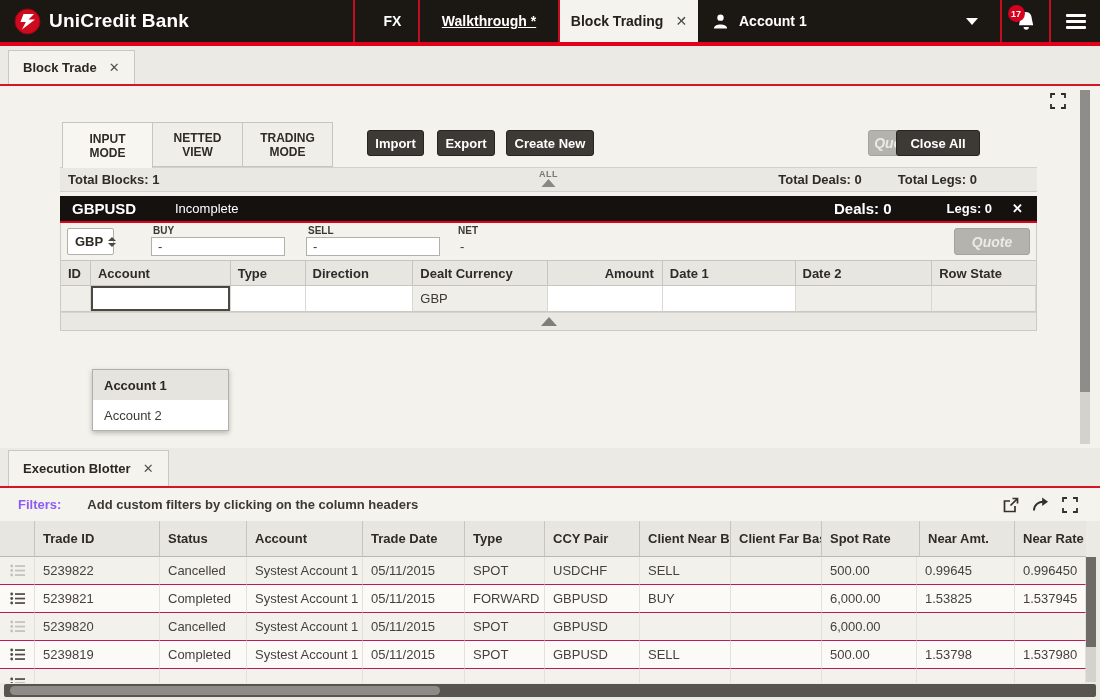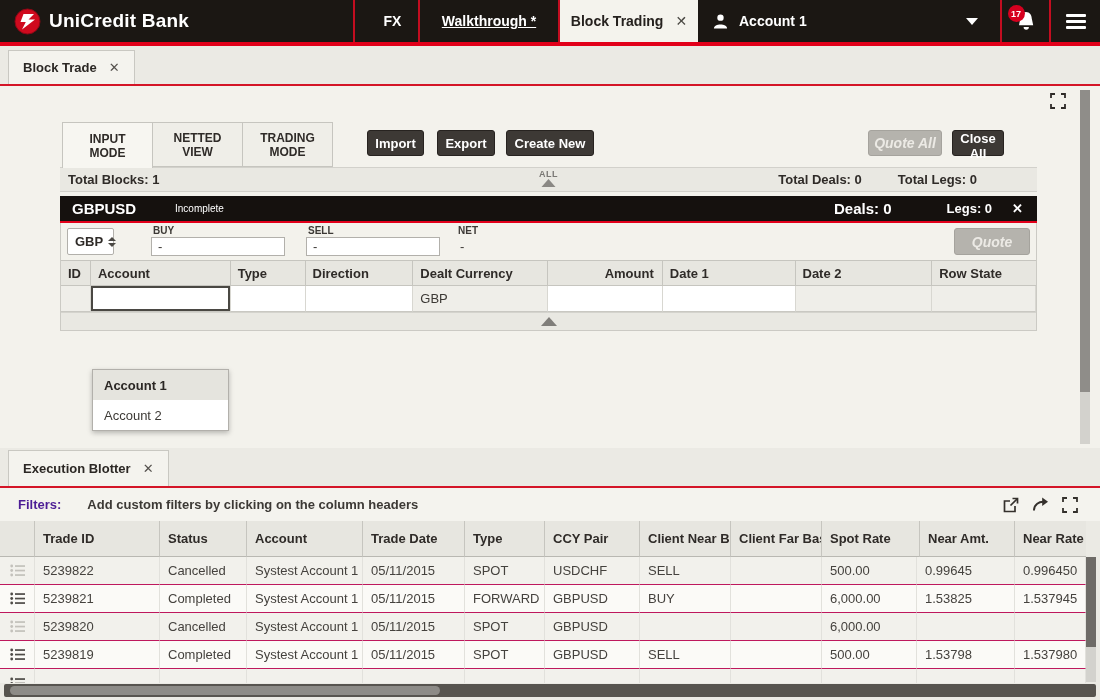--- a/index.html
+++ b/index.html
@@ -43,35 +43,35 @@
   .mt-0 { left:62px; background:#f7f6f1; border-bottom:none; height:46px; z-index:2; }
   .mt-1 { left:152px; }
   .mt-2 { left:242px; }
 
   .btn-dark { position:absolute; top:44px; height:26px; background:#3d3935; border:1px solid #272320; border-radius:3px; color:#fff; font-weight:bold; font-size:13px; font-family:"Liberation Sans", sans-serif; cursor:pointer; }
   .btn-disabled { position:absolute; top:44px; height:26px; background:#b5b3ad; border:1px solid #a5a39d; border-radius:3px; color:#eceae5; font-weight:bold; font-size:14px; font-family:"Liberation Sans", sans-serif;font-style:italic; }
   .b-import { left:367px; width:57px; }
   .b-export { left:437px; width:58px; }
   .b-create { left:506px; width:88px; }
   .b-quoteall { left:868px; width:74px; }
-  .b-closeall { left:952px; width:52px; }
+  .b-closeall { left:896px; width:84px; }
 
   .totals-strip { position:absolute; top:81px; left:60px; width:977px; height:25px; background:#e9e8e2; border-top:1px solid #d2d1cb; border-bottom:1px solid #d2d1cb; display:flex; align-items:center; font-size:13px; font-weight:bold; color:#2f2b28; }
   .totals-strip .t-blocks { margin-left:8px; }
   .all-widget { position:absolute; left:50%; top:1px; transform:translateX(-50%); display:flex; flex-direction:column; align-items:center; cursor:pointer; }
   .all-widget .all-lbl { font-size:9px; font-weight:bold; color:#7a7874; letter-spacing:.5px; }
   .tri-up { width:0; height:0; border-left:7px solid transparent; border-right:7px solid transparent; border-bottom:8px solid #8a8884; }
   .t-deals { margin-left:auto; }
   .t-legs { margin-left:36px; margin-right:60px; }
 
   
   .block { position:absolute; top:110px; left:60px; width:977px; }
   .blk-bar { height:27px; background:#15110e; border-bottom:2px solid #e2001a; display:flex; align-items:center; color:#fff; position:relative; }
   .blk-pair { font-size:15px; font-weight:bold; margin-left:12px; }
-  .blk-status { font-size:10px; position:absolute; left:115px; }
+  .blk-status { font-size:13px; position:absolute; left:115px; }
   .blk-deals { font-size:15px; font-weight:bold; margin-left:auto; }
   .blk-legs { font-size:13px; font-weight:bold; margin-left:55px; }
   .blk-x { font-size:13px; font-weight:bold; margin-left:20px; margin-right:14px; cursor:pointer; }
 
   .blk-body { background:#f3f2ec; border:1px solid #cbcac4; border-top:none; }
   .ccyrow { position:relative; height:37px; }
   .ccy-select { position:absolute; left:6px; top:5px; width:47px; height:27px; background:#fff; border:1px solid #b2b0ab; border-radius:2px; display:flex; align-items:center; font-size:13px; font-weight:bold; color:#2f2b28; padding-left:7px; gap:5px; cursor:pointer; }
   .spin { display:flex; flex-direction:column; gap:2px; }
   .spin .u { width:0;height:0;border-left:4px solid transparent;border-right:4px solid transparent;border-bottom:4px solid #4a4843; }
   .spin .d { width:0;height:0;border-left:4px solid transparent;border-right:4px solid transparent;border-top:4px solid #4a4843; }
@@ -99,21 +99,21 @@
   .acct-dd { position:absolute; left:32px; top:173px; width:137px; background:#fff; border:1px solid #b2b0ab; box-shadow:0 2px 5px rgba(0,0,0,.25); z-index:5; }
   .dd-item { height:30px; display:flex; align-items:center; padding-left:11px; font-size:13px; color:#3c3935; cursor:pointer; }
   .dd-item.hl { background:#e5e4de; font-weight:bold; color:#2b2724; }
 
   
   .blotter { position:absolute; top:448px; left:0; width:1100px; height:252px; background:#ebeae4; }
   .bl-tab { position:absolute; left:8px; top:2px; height:36px; padding:0 14px; background:#f4f3ee; border:1px solid #c9c8c2; border-bottom:none; display:flex; align-items:center; gap:12px; font-weight:bold; font-size:13px; color:#2b2724; cursor:pointer; }
   .bl-tab .tab-x { font-weight:normal; color:#55524e; }
   .bl-redline { position:absolute; top:38px; left:0; width:1100px; height:2px; background:#d41527; }
   .filters-bar { position:absolute; top:40px; left:0; width:1100px; height:33px; background:#f4f3ee; display:flex; align-items:center; }
-  .f-lbl { font-weight:bold; font-size:13px; color:#4c1d95; margin-left:18px; }
+  .f-lbl { font-weight:bold; font-size:13px; color:#8b5cf6; margin-left:18px; }
   .f-hint { font-size:13px; font-weight:bold; color:#3c3935; margin-left:26px; }
   .f-icons { margin-left:auto; margin-right:22px; display:flex; gap:13px; align-items:center; }
   .f-icons .ic { cursor:pointer; display:flex; }
 
   .btable { position:absolute; top:73px; left:0; width:1086px; }
   .brow { display:flex; height:28px; }
   .bhead { height:36px; }
   .bcell { border-right:1px solid #c6c5bf; padding-left:8px; display:flex; align-items:center; font-size:13px; overflow:hidden; white-space:nowrap; }
   .bhead .bcell { background:#e7e6e0; font-weight:bold; color:#2f2b28; border-bottom:1px solid #b9b8b2; }
   .bdata .bcell { border-right:1px solid #e2e1dc; border-bottom:1px solid #be185d; color:#45423e; }

